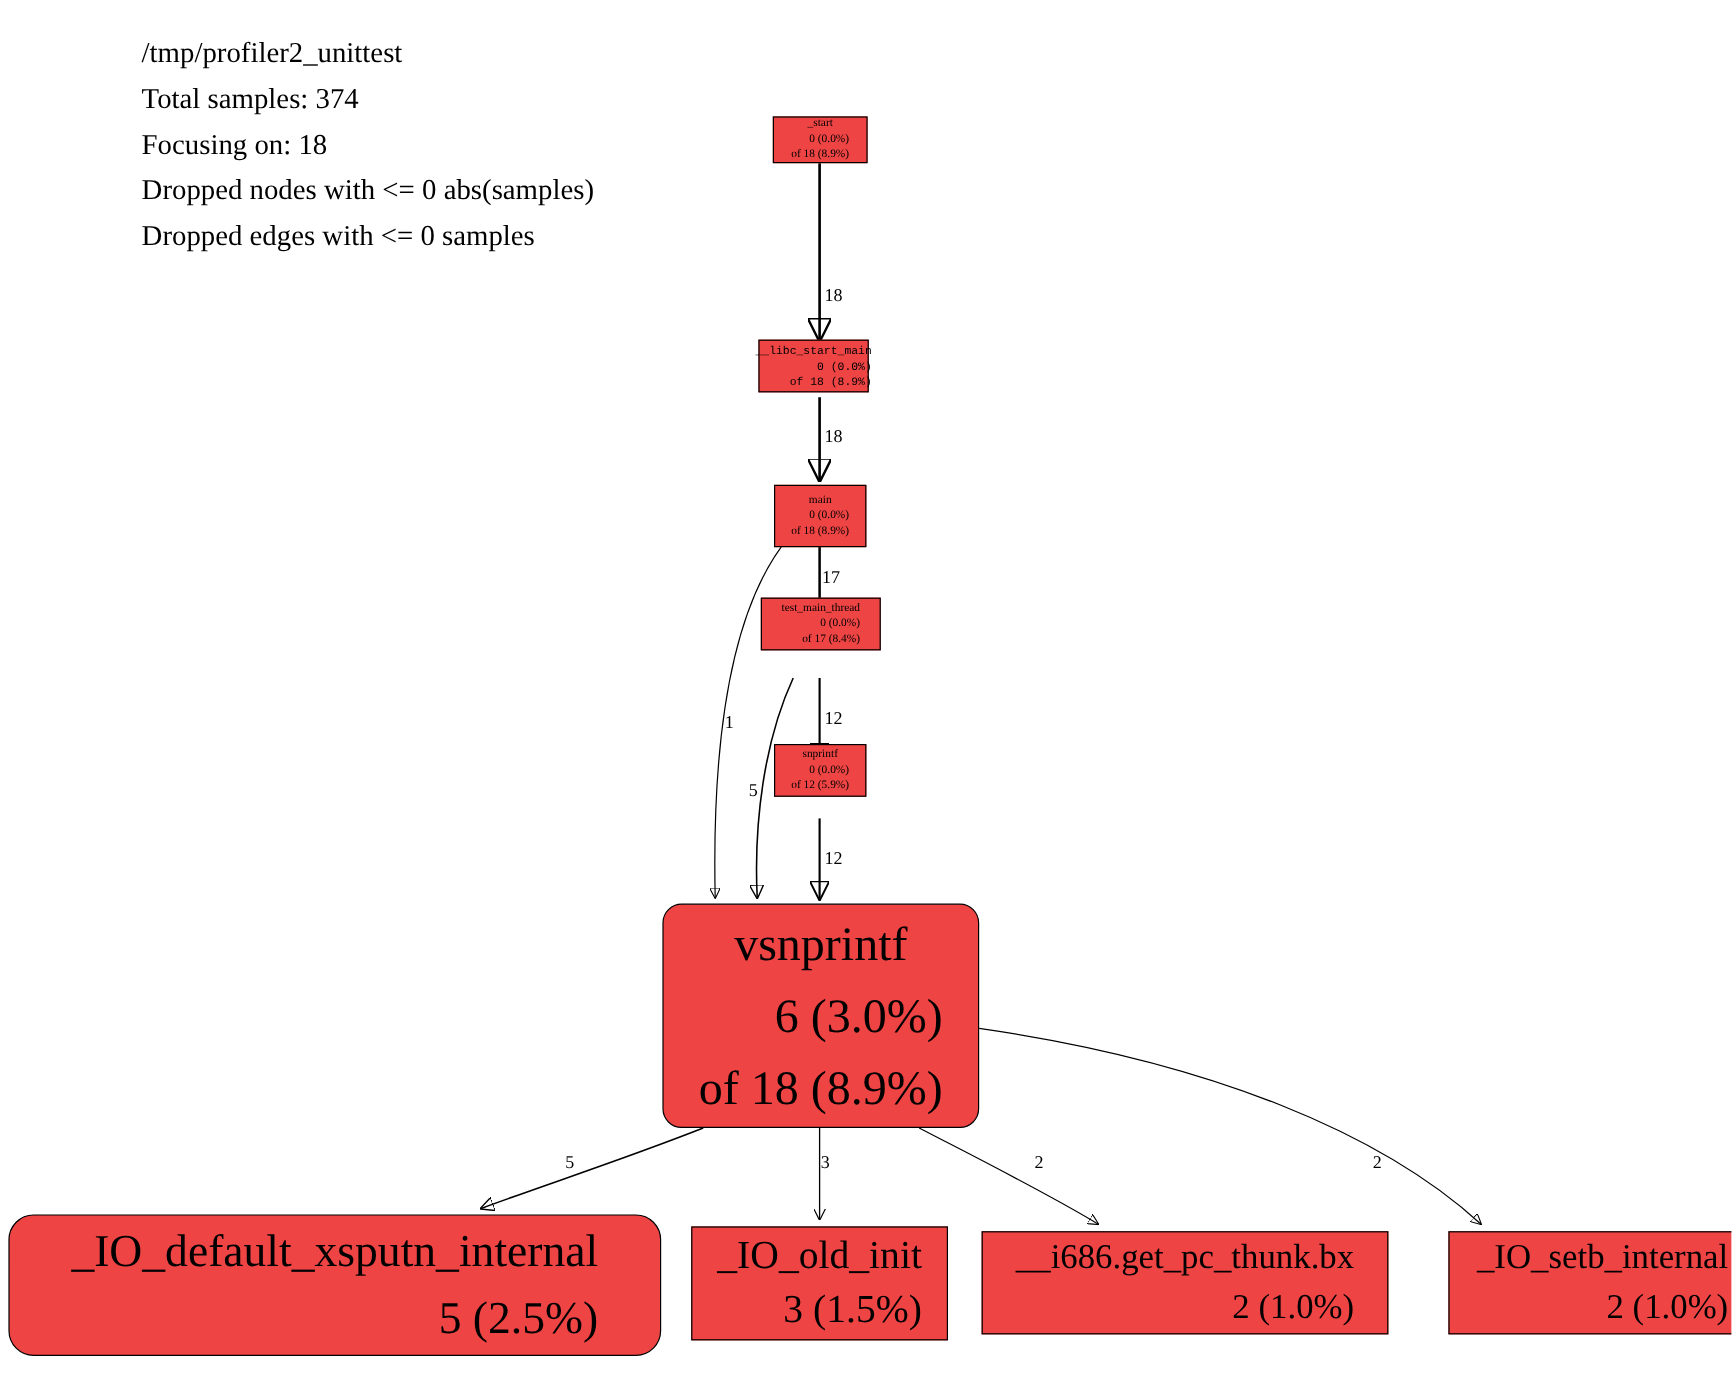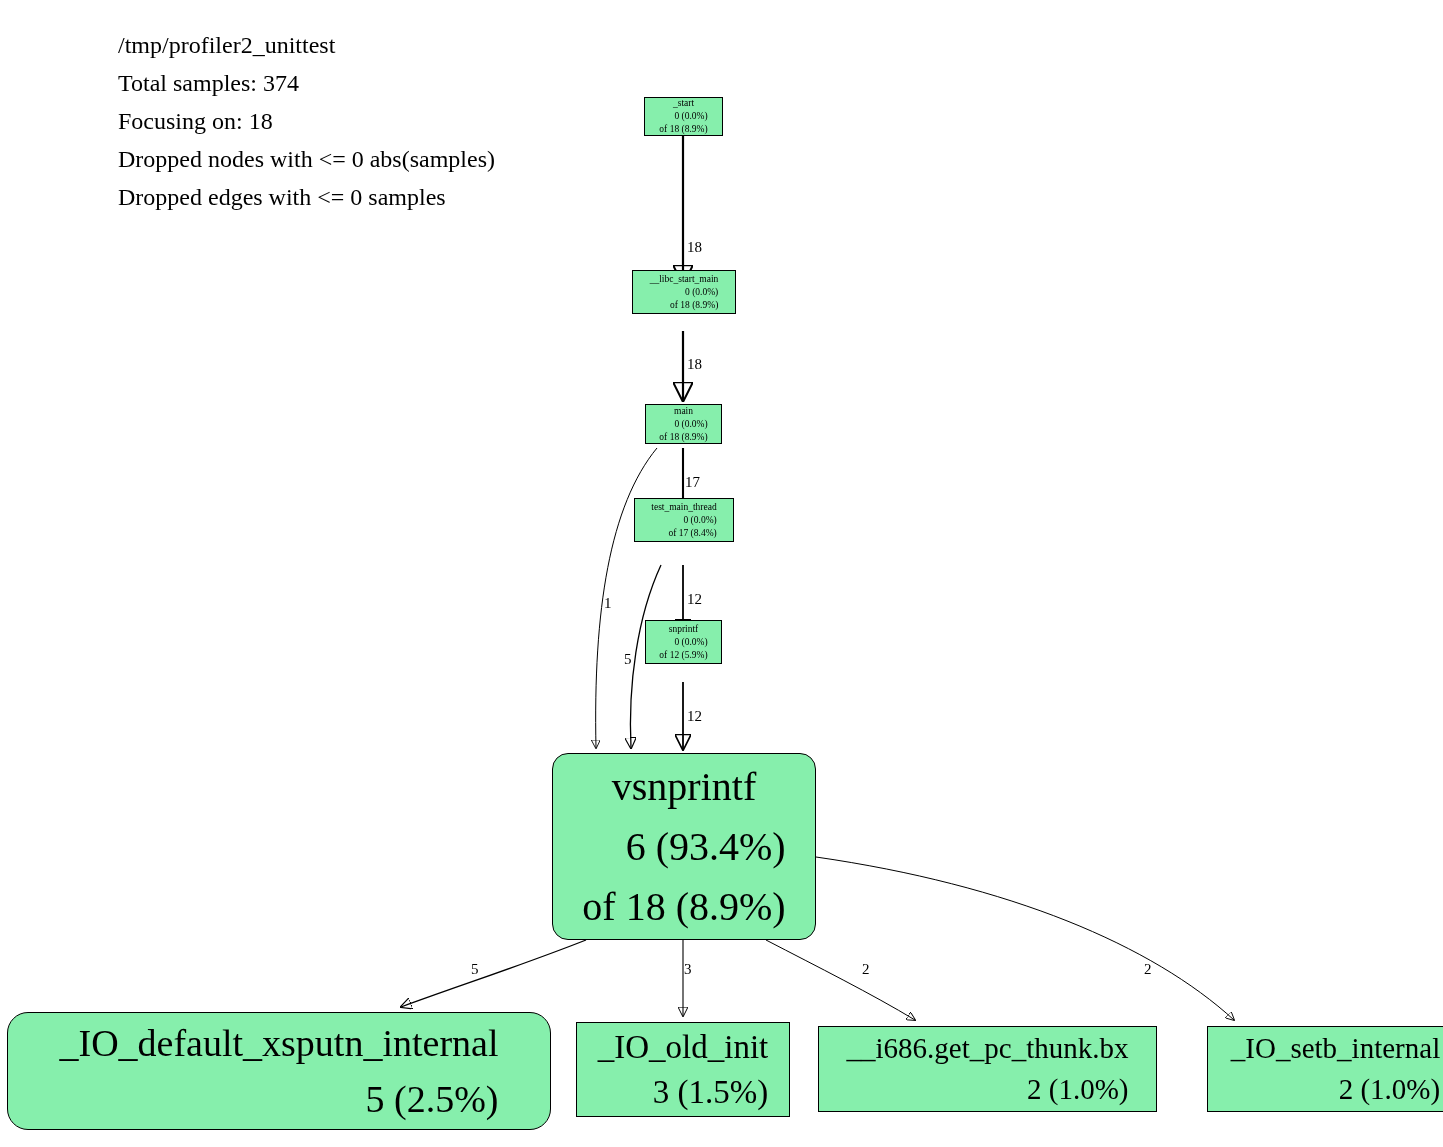--- a/index.html
+++ b/index.html
@@ -23,21 +23,21 @@
   .edge-layer {
     position: absolute;
     left: 0; top: 0;
     pointer-events: none;
   }
   .edge-layer path { fill: none; stroke: #000; }
   .node {
     position: absolute;
     box-sizing: border-box;
     border: 1px solid #000;
-    background: #86efac;
+    background: #ef4444;
     display: flex;
     align-items: center;
     justify-content: center;
     white-space: nowrap;
   }
   .node .block { display: inline-block; }
   .ln-name { text-align: center; }
   .ln-val  { text-align: right; }
   .node.small { font-size: 9.5px; line-height: 13px; }
   .edge-label {
@@ -91,29 +91,29 @@
   <span class="edge-label" style="left:1144px; top:961px;">2</span>
 
   <div class="node small" style="left:644px; top:97px; width:79px; height:39px;">
     <div class="block">
       <div class="ln-name">_start</div>
       <div class="ln-val">0 (0.0%)</div>
       <div class="ln-val">of 18 (8.9%)</div>
     </div>
   </div>
 
-  <div class="node small" style="left:632px; top:270px; width:104px; height:44px;">
+  <div class="node small" style="left:632px; top:283px; width:92px; height:44px;font-family:Liberation Mono, monospace;">
     <div class="block">
       <div class="ln-name">__libc_start_main</div>
       <div class="ln-val">0 (0.0%)</div>
       <div class="ln-val">of 18 (8.9%)</div>
     </div>
   </div>
 
-  <div class="node small" style="left:645px; top:404px; width:77px; height:40px;">
+  <div class="node small" style="left:645px; top:404px; width:77px; height:52px;">
     <div class="block">
       <div class="ln-name">main</div>
       <div class="ln-val">0 (0.0%)</div>
       <div class="ln-val">of 18 (8.9%)</div>
     </div>
   </div>
 
   <div class="node small" style="left:634px; top:498px; width:100px; height:44px;">
     <div class="block">
       <div class="ln-name">test_main_thread</div>
@@ -126,21 +126,21 @@
     <div class="block">
       <div class="ln-name">snprintf</div>
       <div class="ln-val">0 (0.0%)</div>
       <div class="ln-val">of 12 (5.9%)</div>
     </div>
   </div>
 
   <div class="node" style="left:552px; top:753px; width:264px; height:187px; font-size:40px; line-height:60px;border-radius:16px;">
     <div class="block">
       <div class="ln-name">vsnprintf</div>
-      <div class="ln-val">6 (93.4%)</div>
+      <div class="ln-val">6 (3.0%)</div>
       <div class="ln-val">of 18 (8.9%)</div>
     </div>
   </div>
 
   <div class="node" style="left:7px; top:1012px; width:544px; height:118px; font-size:38px; line-height:56px;border-radius:21px;">
     <div class="block">
       <div class="ln-name">_IO_default_xsputn_internal</div>
       <div class="ln-val">5 (2.5%)</div>
     </div>
   </div>

